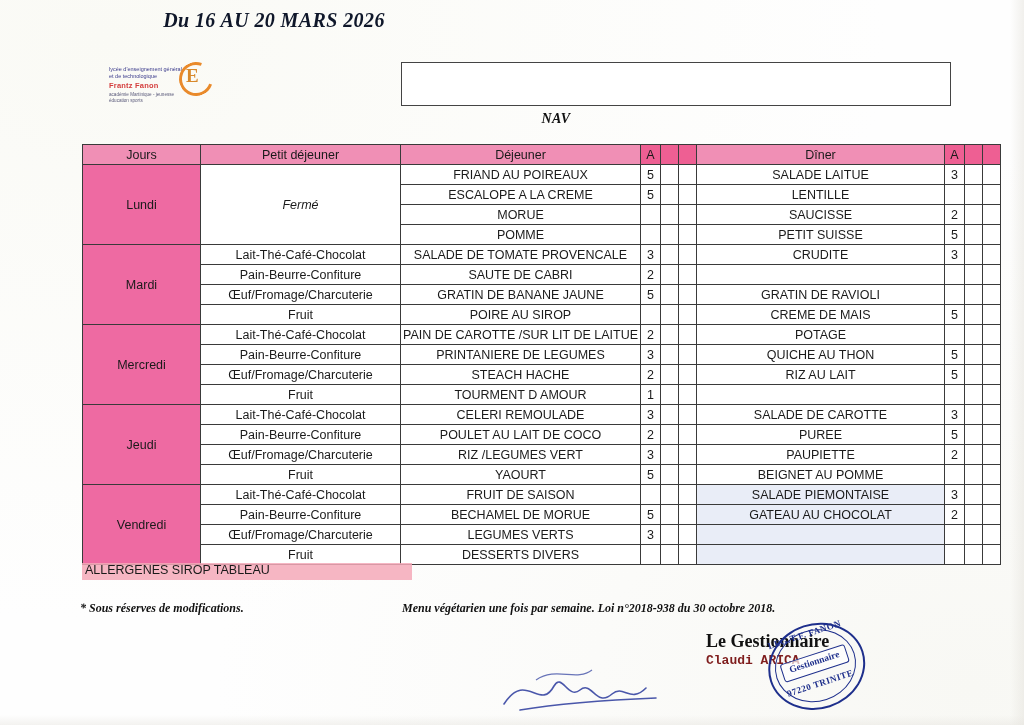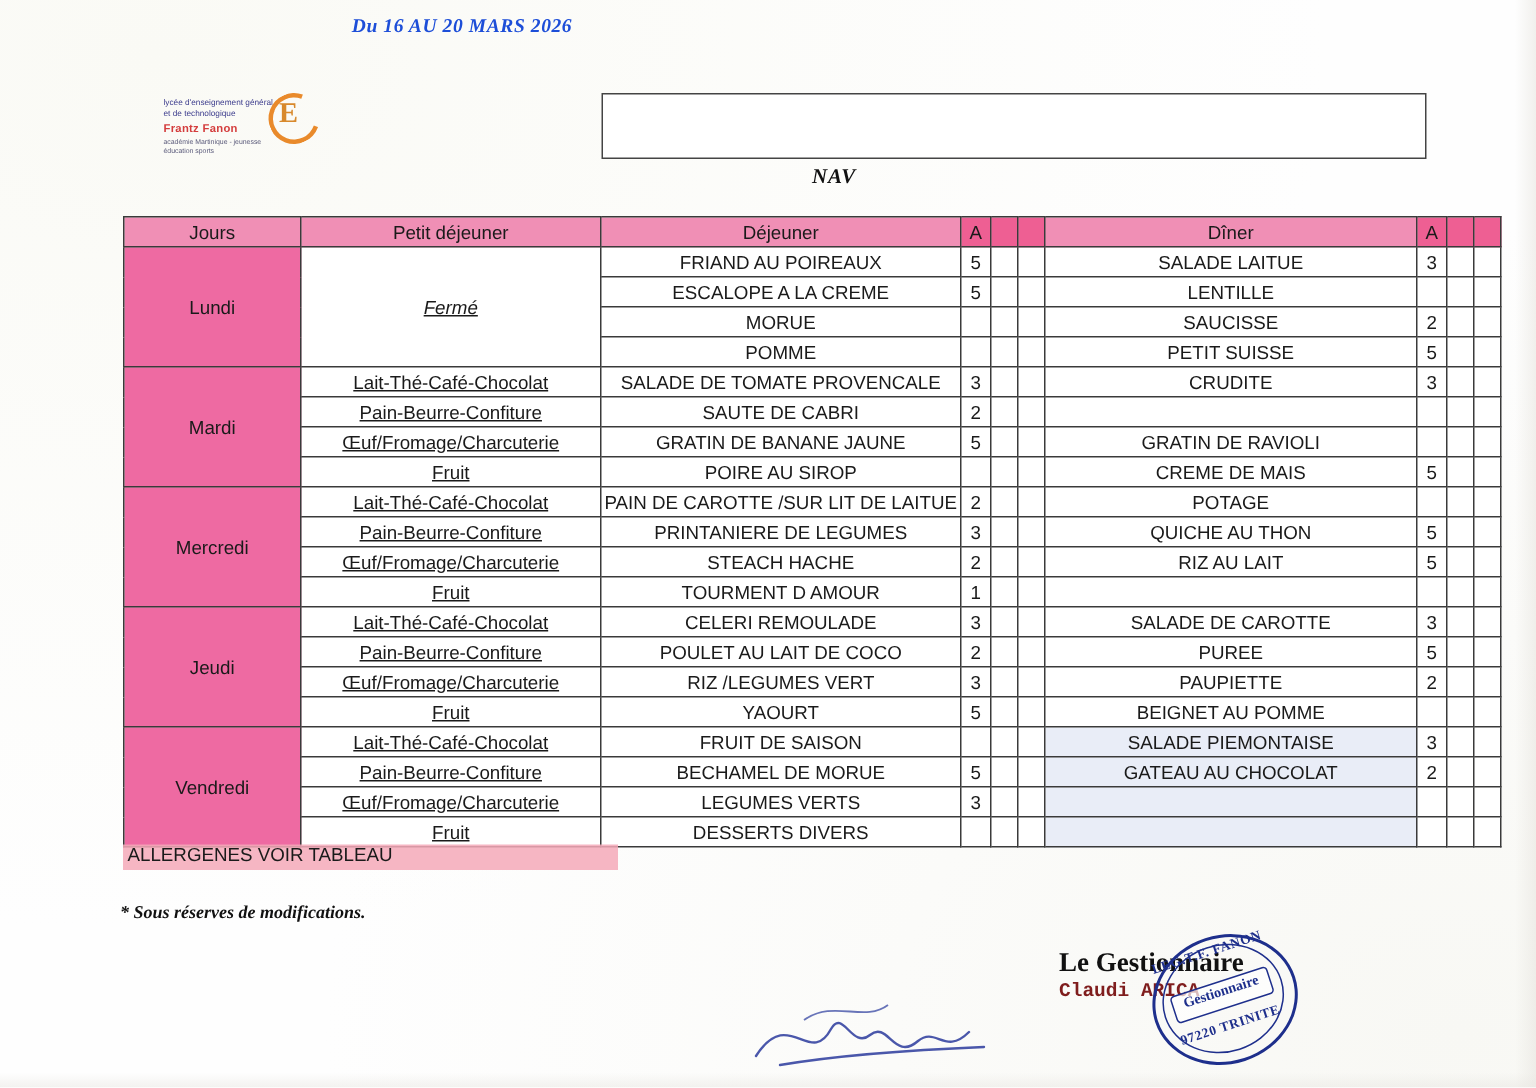--- a/index.html
+++ b/index.html
@@ -137,24 +137,23 @@
   }
   .date-text {
     position: absolute;
     left: 0;
     top: 9px;
     width: 548px;
     text-align: center;
     font-family: "Liberation Serif", serif;
     font-style: italic;
     font-weight: bold;
-    font-size: 13px;
-    color: #1d4ed8;
+    font-size: 20px;
+    color: #0f172a;
     letter-spacing: .4px;
-    padding-left: 34px;
   }
   .nav-text {
     position: absolute;
     left: 0;
     top: 111px;
     width: 1024px;
     text-align: center;
     font-family: "Liberation Serif", serif;
     font-weight: bold;
     font-style: italic;
@@ -195,21 +194,20 @@
     font-weight: bold;
     font-size: 12px;
   }
   .day-cell {
     background: #ee6aa2 !important;
     font-size: 13px;
     color: #111;
   }
   .breakfast-cell {
     font-size: 12.5px;
-    text-decoration: underline;
   }
   .ferme {
     font-family: "Liberation Serif", serif;
     font-style: italic;
     font-size: 13.5px;
   }
   .meal {
     text-align: center;
   }
   .num {
@@ -622,22 +620,23 @@
         <td></td>
         <td class="meal blue-tint"></td>
         <td class="num"></td>
         <td></td>
         <td></td>
       </tr>
     </tbody>
   </table>
 
   <div class="allerg"></div>
-  <div class="allerg-text">ALLERGENES VOIR TABLEAU</div>
+  <div class="allerg-text">ALLERGENES SIROP TABLEAU</div>
   <div class="reserve-text">* Sous réserves de modifications.</div>
+  <div class="vege-text">Menu végétarien une fois par semaine. Loi n°2018-938 du 30 octobre 2018.</div>
   <div class="gest-line1">Le Gestionnaire</div>
   <div class="gest-line2">Claudi ARICA</div>
 
   <svg class="signature" viewBox="0 0 210 58">
     <path d="M8,44 C30,10 44,52 58,26 C66,12 72,40 84,30 C96,20 100,48 116,34 C128,24 134,44 150,28
              M24,50 C60,44 110,40 160,38" fill="none" stroke="#2a3a9c" stroke-width="1.6" stroke-linecap="round" opacity=".85"></path>
     <path d="M40,20 C60,6 80,22 96,10" fill="none" stroke="#2a3a9c" stroke-width="1.2" opacity=".7"></path>
   </svg>
 
   <div class="stamp">

